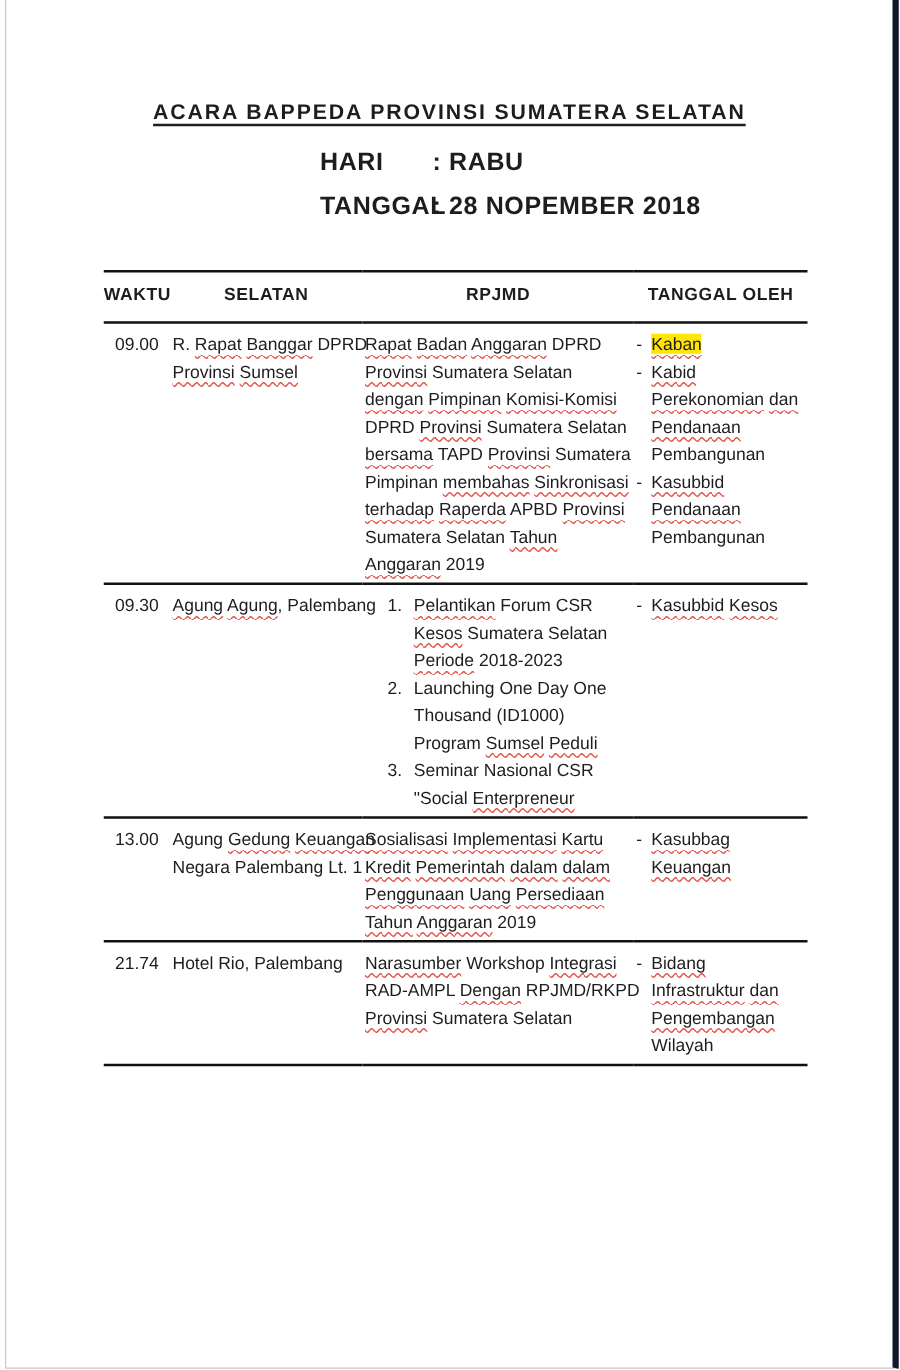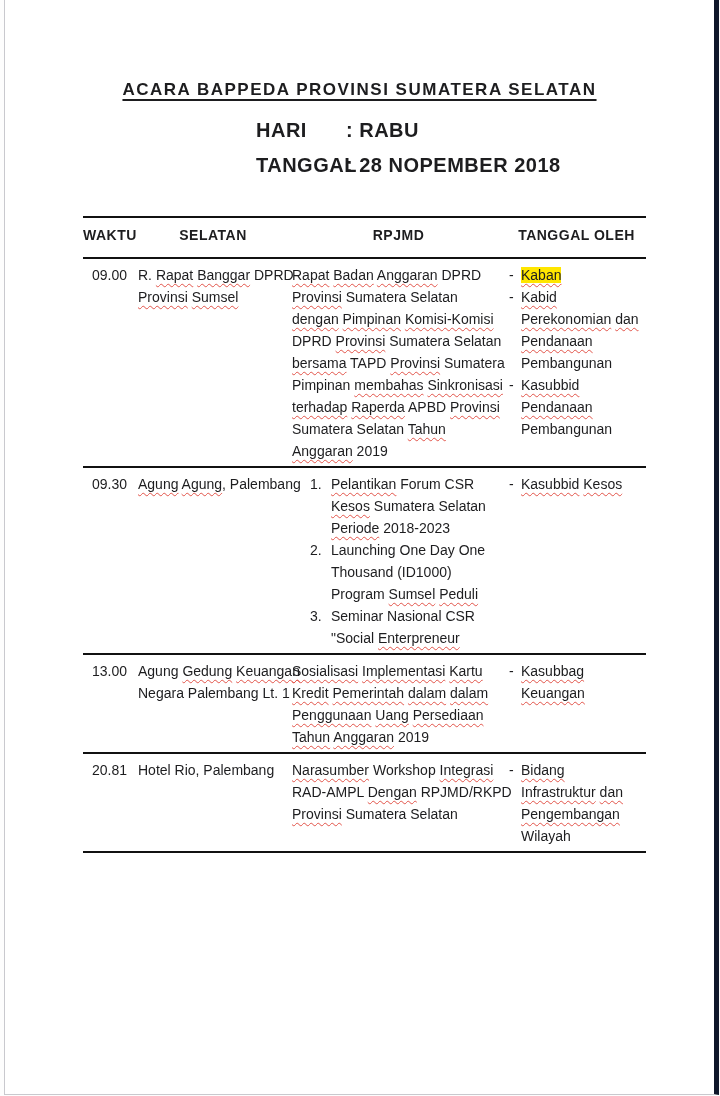--- a/index.html
+++ b/index.html
@@ -216,21 +216,21 @@
               <div class="att-item">
                 <span class="dash">-</span>
                 <div class="att-body">
                   <div class="ln"><span class="sq">Kasubbag</span></div>
                   <div class="ln"><span class="sq">Keuangan</span></div>
                 </div>
               </div>
             </td>
           </tr>
           <tr>
-            <td class="c-time">20.81</td>
+            <td class="c-time">21.74</td>
             <td class="c-place">
               <div class="ln"><span>Hotel Rio, Palembang</span></div>
             </td>
             <td class="c-acara">
               <div class="ln"><span class="sq">Narasumber</span><span> Workshop </span><span class="sq">Integrasi</span></div>
               <div class="ln"><span>RAD-AMPL </span><span class="sq">Dengan</span><span> RPJMD/RKPD</span></div>
               <div class="ln"><span class="sq">Provinsi</span><span> Sumatera Selatan</span></div>
             </td>
             <td class="c-attend">
               <div class="att-item">

